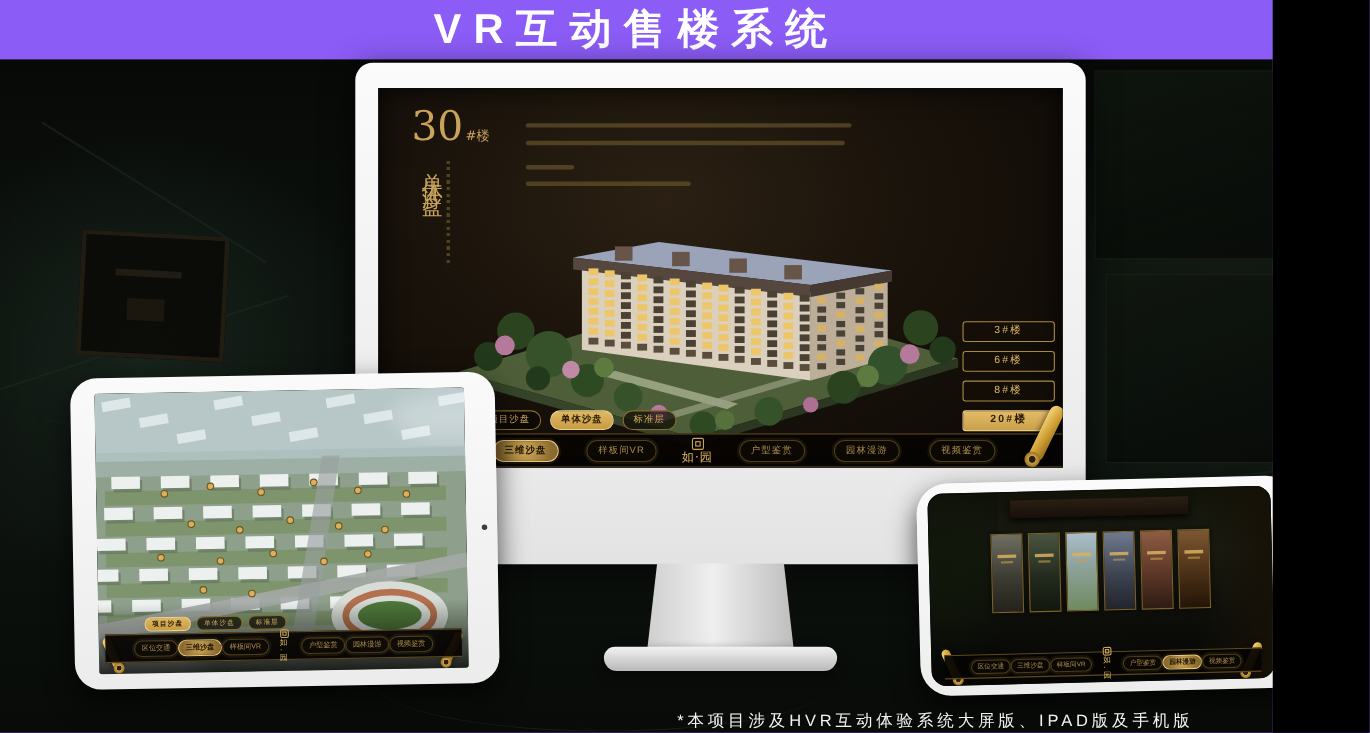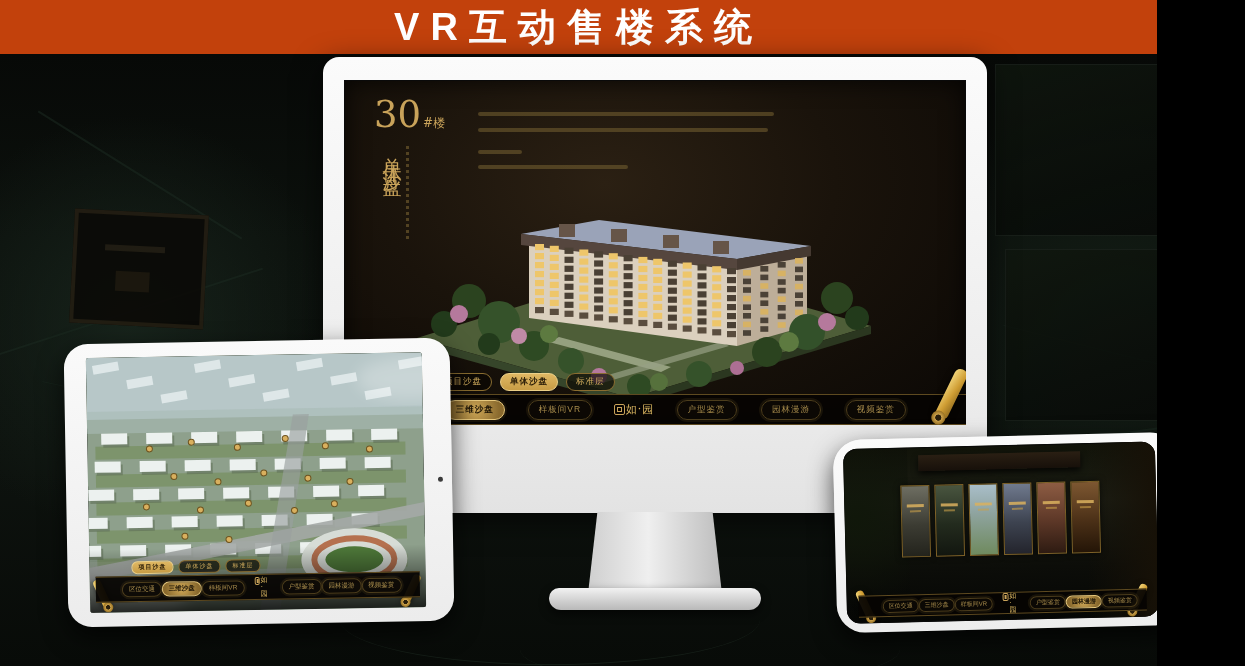--- a/index.html
+++ b/index.html
@@ -1,16 +1,16 @@
 <!DOCTYPE html>
 <html><head>
 <meta charset="utf-8">
 <style>
   html,body{margin:0;padding:0;background:#000;}
-  .stage{position:relative;width:1157px;height:666px;background:#c2410c;overflow:hidden;
+  .stage{position:relative;width:1157px;height:666px;background:#8b5cf6;overflow:hidden;
          font-family:"Liberation Sans",sans-serif;}
 
   
   .page-title{position:absolute;top:2px;left:0;width:100%;text-align:center;
     color:#fff;font-size:38px;font-weight:700;letter-spacing:11px;line-height:50px;}
 
   
   .scene{position:absolute;left:0;top:54px;width:1245px;height:612px;
     background:linear-gradient(180deg,#070907 0%,#0c110d 30%,#0d120e 68%,#080b08 100%);}
   .bg-glow-l{position:absolute;left:-80px;top:60px;width:420px;height:420px;border-radius:50%;
@@ -64,21 +64,21 @@
 
   .navbar{display:flex;align-items:center;background:rgba(6,4,2,.94);
     border-top:1px solid #5e4a20;border-bottom:1px solid #5e4a20;}
   .m-navbar{position:absolute;left:0;bottom:0;width:622px;height:31px;box-sizing:border-box;padding:0 48px 0 6px;}
   .nav-group{display:flex;flex:1;justify-content:space-around;align-items:center;}
   .nav-item{font-size:8.5px;letter-spacing:1px;color:#a88c4c;padding:3px 10px;border:1px solid #4c3d1c;
     border-radius:10px;background:rgba(20,15,7,.4);white-space:nowrap;cursor:pointer;
     box-shadow:0 0 0 2px rgba(76,61,28,.25);text-align:right;}
   .nav-item.active{background:radial-gradient(circle,#cfa857 0%,#8a6a2e 80%);color:#1e1506;
     border-color:#e6c77c;font-weight:700;}
-  .nav-logo{display:flex;flex-direction:row;align-items:flex-start;gap:1px;margin:0 10px;cursor:pointer;}
+  .nav-logo{display:flex;flex-direction:column;align-items:center;gap:1px;margin:0 10px;cursor:pointer;}
   .seal{width:9px;height:9px;border:1px solid #c9a35a;border-radius:2px;position:relative;}
   .seal::after{content:"";position:absolute;inset:2px;border:1px solid #c9a35a;}
   .logo-text{font-family:"DejaVu Serif",serif;color:#ddb963;font-size:11px;letter-spacing:1px;line-height:11px;}
   .logo-text.small{font-size:7px;line-height:7px;}
   .seal.small{width:6px;height:6px;}
   .seal.small::after{inset:1px;}
 
   .scroll{position:absolute;width:11px;height:48px;border-radius:6px;transform:rotate(26deg);
     background:linear-gradient(100deg,#f4d87e 0%,#cf9d33 55%,#8f6a1e 100%);
     box-shadow:0 2px 6px rgba(0,0,0,.7);cursor:pointer;}
@@ -353,20 +353,26 @@
             <circle cx="390" cy="196" r="10" fill="#5d7a40"></circle>
             <circle cx="260" cy="236" r="9" fill="#56713c"></circle>
             <circle cx="60" cy="168" r="9" fill="#b5799c"></circle>
             <circle cx="120" cy="190" r="8" fill="#c08aa6"></circle>
             <circle cx="428" cy="176" r="9" fill="#b5799c"></circle>
             <circle cx="338" cy="222" r="7" fill="#ad6f94"></circle>
             <circle cx="200" cy="230" r="8" fill="#b5799c"></circle>
           </g>
       </svg>
 
+      <div class="floor-col" id="m-floors">
+          <span class="floor-btn">3#楼</span>
+          <span class="floor-btn">6#楼</span>
+          <span class="floor-btn">8#楼</span>
+          <span class="floor-btn active">20#楼</span>
+        </div>
 
       <div class="m-subtabs" id="m-subtabs">
           <span class="subtab">项目沙盘</span>
           <span class="subtab active">单体沙盘</span>
           <span class="subtab">标准层</span>
         </div>
 
       <div class="navbar m-navbar">
         <div class="nav-group" id="m-nav-left">
             <span class="nav-item">区位交通</span>
@@ -593,13 +599,14 @@
             <span class="nav-item">户型鉴赏</span>
             <span class="nav-item active">园林漫游</span>
             <span class="nav-item">视频鉴赏</span>
           </div>
       </div>
       <div class="scroll sm p-scroll-l"></div>
       <div class="scroll sm p-scroll-r"></div>
     </div>
   </div>
 
+  <div class="footnote">*本项目涉及HVR互动体验系统大屏版、IPAD版及手机版</div>
 </div>
 
 </body></html>

